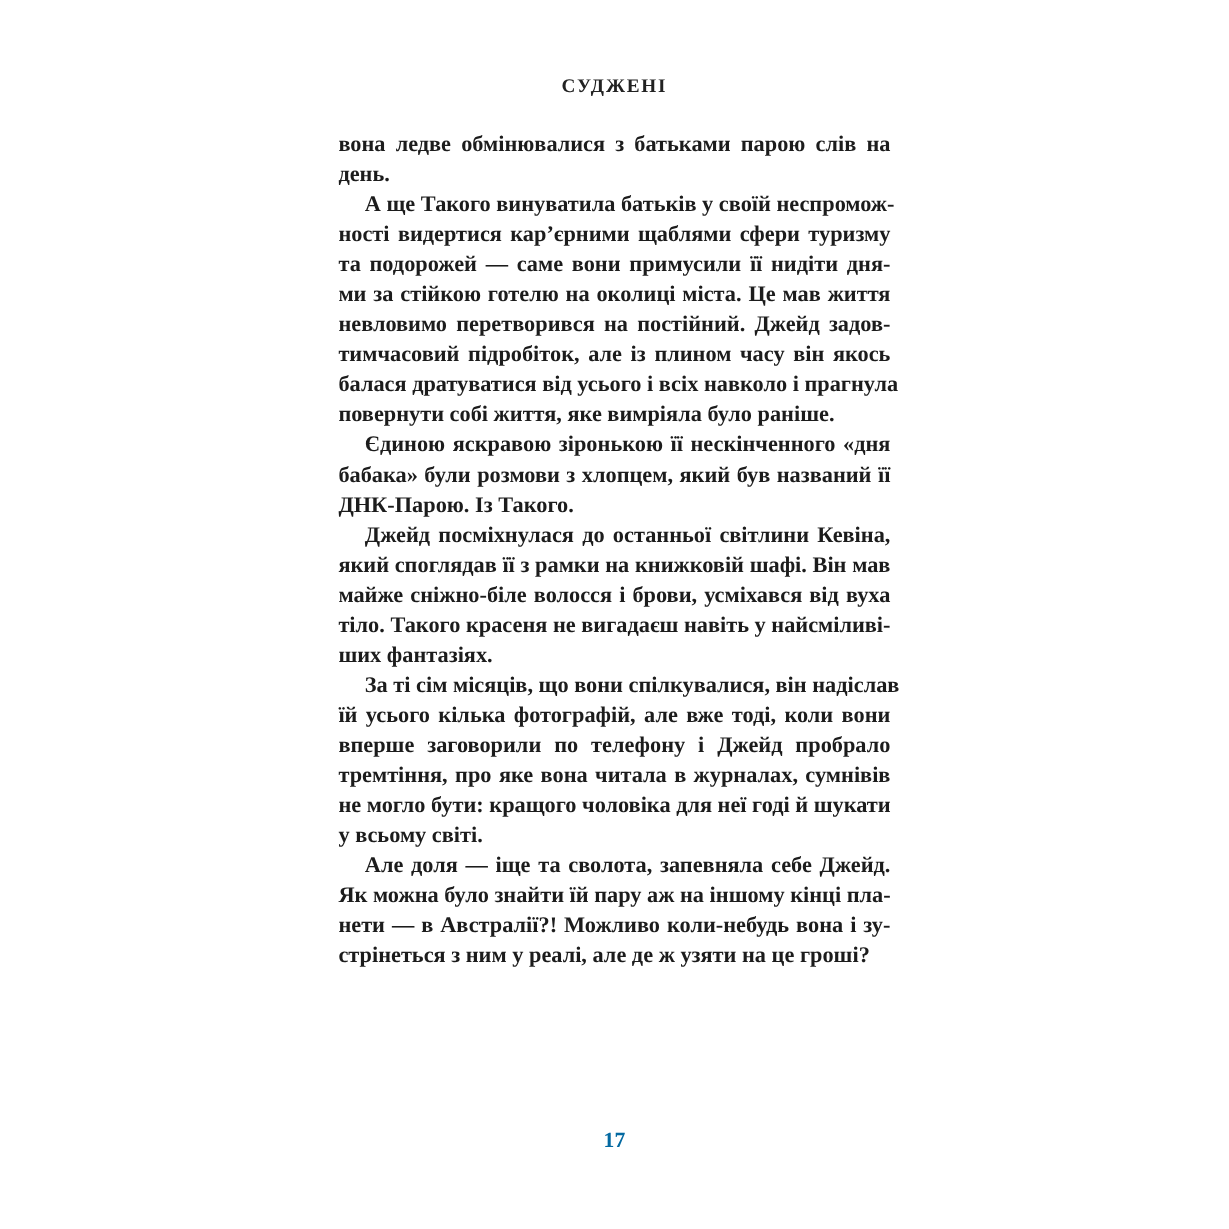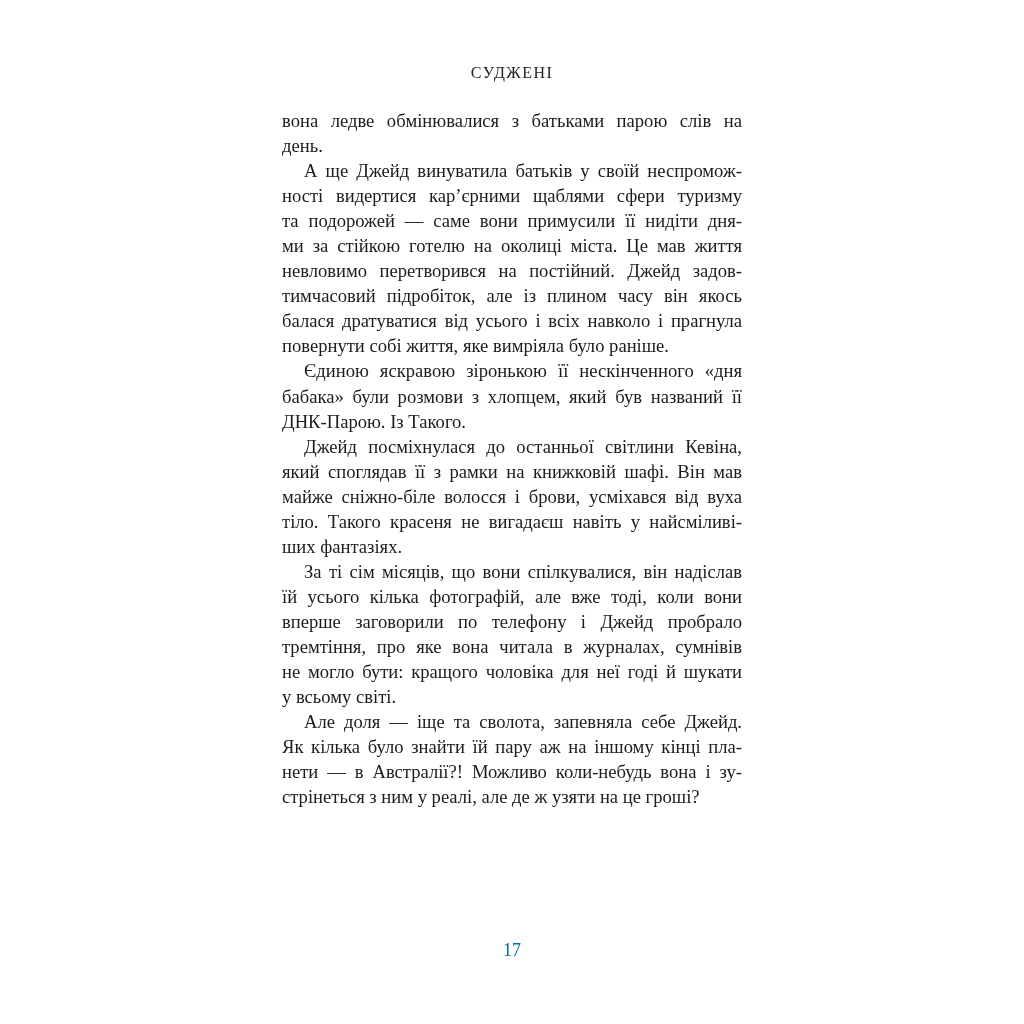--- a/index.html
+++ b/index.html
@@ -13,20 +13,21 @@
     position: relative;
     overflow: hidden;
     font-family: "DejaVu Serif", "Liberation Serif", serif;
     color: #1e1e1e;
   }
   .page {
     position: absolute;
     left: 0; top: 0;
     width: 1024px; height: 1024px;
     background: #ffffff;
+    font-weight: bold;
   }
   .running-head {
     position: absolute;
     top: 64px;
     left: 0;
     width: 1024px;
     text-align: center;
     font-family: "Liberation Serif", serif;
     font-size: 16px;
     letter-spacing: 1.5px;
@@ -64,21 +65,21 @@
 </style>
 </head>
 <body>
 
 <div class="page">
   <div class="running-head">СУДЖЕНІ</div>
 
   <div class="text-block" id="text-block">
     <span class="line">вона ледве обмінювалися з батьками парою слів на</span>
     <span class="line last">день.</span>
-    <span class="line indent">А ще Джейд винуватила батьків у своїй неспромож-</span>
+    <span class="line indent">А ще Такого винуватила батьків у своїй неспромож-</span>
     <span class="line">ності видертися кар’єрними щаблями сфери туризму</span>
     <span class="line">та подорожей — саме вони примусили її нидіти дня-</span>
     <span class="line">ми за стійкою готелю на околиці міста. Це мав життя</span>
     <span class="line">невловимо перетворився на постійний. Джейд задов-</span>
     <span class="line">тимчасовий підробіток, але із плином часу він якось</span>
     <span class="line">балася дратуватися від усього і всіх навколо і прагнула</span>
     <span class="line last">повернути собі життя, яке вимріяла було раніше.</span>
     <span class="line indent">Єдиною яскравою зіронькою її нескінченного «дня</span>
     <span class="line">бабака» були розмови з хлопцем, який був названий її</span>
     <span class="line last">ДНК-Парою. Із Такого.</span>
@@ -87,19 +88,19 @@
     <span class="line">майже сніжно-біле волосся і брови, усміхався від вуха</span>
     <span class="line">тіло. Такого красеня не вигадаєш навіть у найсміливі-</span>
     <span class="line last">ших фантазіях.</span>
     <span class="line indent">За ті сім місяців, що вони спілкувалися, він надіслав</span>
     <span class="line">їй усього кілька фотографій, але вже тоді, коли вони</span>
     <span class="line">вперше заговорили по телефону і Джейд пробрало</span>
     <span class="line">тремтіння, про яке вона читала в журналах, сумнівів</span>
     <span class="line">не могло бути: кращого чоловіка для неї годі й шукати</span>
     <span class="line last">у всьому світі.</span>
     <span class="line indent">Але доля — іще та сволота, запевняла себе Джейд.</span>
-    <span class="line">Як кілька було знайти їй пару аж на іншому кінці пла-</span>
+    <span class="line">Як можна було знайти їй пару аж на іншому кінці пла-</span>
     <span class="line">нети — в Австралії?! Можливо коли-небудь вона і зу-</span>
     <span class="line last">стрінеться з ним у реалі, але де ж узяти на це гроші?</span>
   </div>
 
   <div class="page-number">17</div>
 </div>
 
 </body></html>

